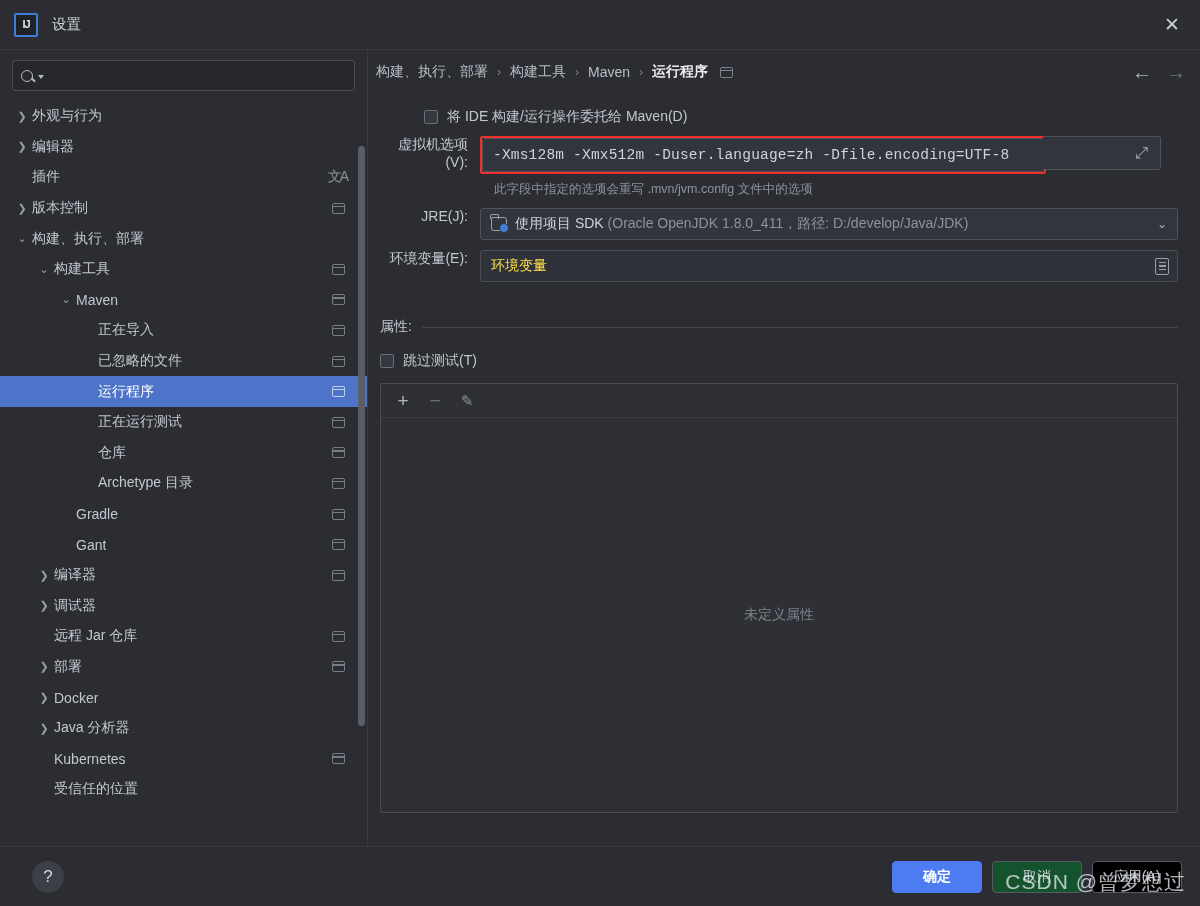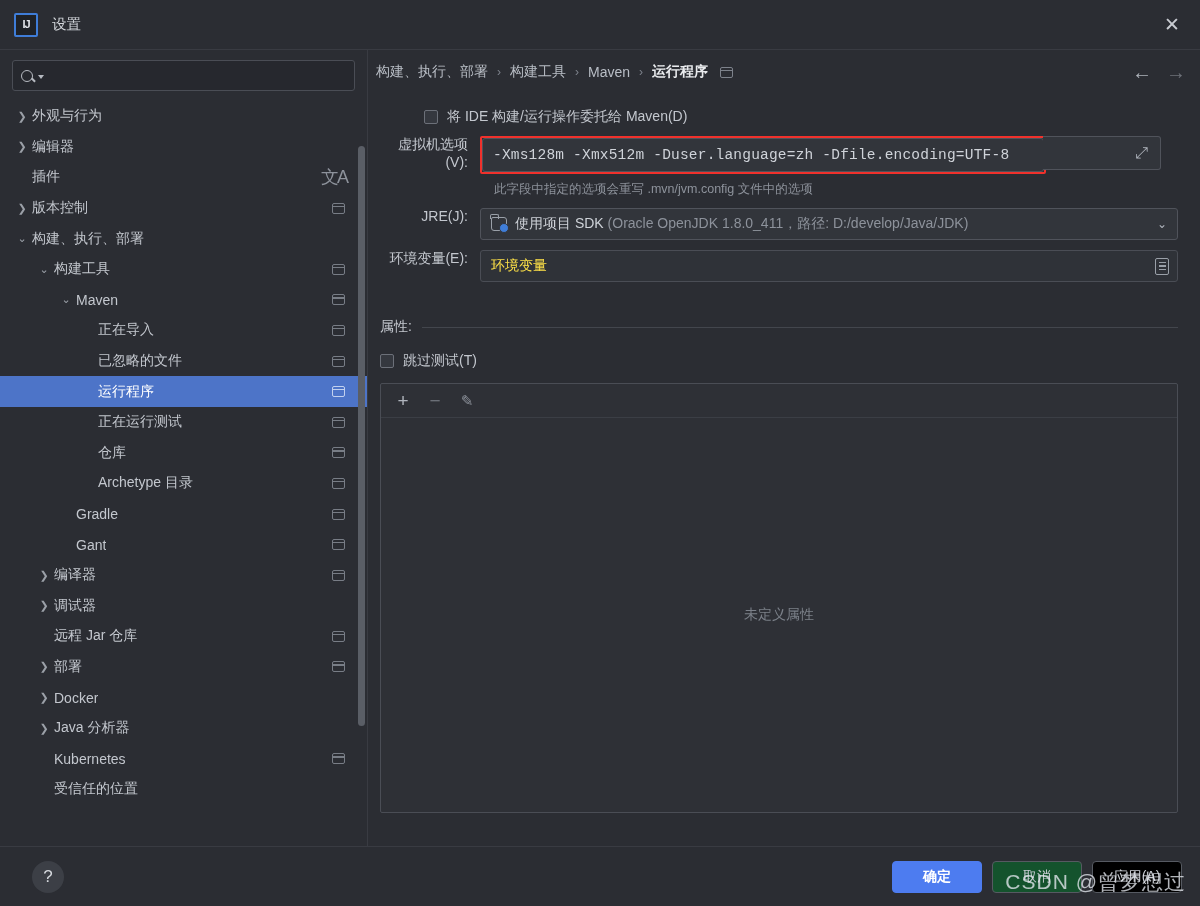--- a/index.html
+++ b/index.html
@@ -81,21 +81,21 @@
   .tree-row .badge {
     position: absolute; right: 22px; width: 13px; height: 11px;
     border: 1.3px solid #7d828b; border-radius: 2px; opacity: .95;
   }
   .tree-row .badge::before {
     content: ""; position: absolute; left: 0; right: 0; top: 2px; height: 1.3px; background: #7d828b;
   }
   .tree-row.selected .badge, .tree-row.selected .badge::before { border-color: #c9d7f2; background-color: transparent; }
   .tree-row.selected .badge::before { background: #c9d7f2; }
   .tree-row .trans-icon {
-    position: absolute; right: 20px; font-size: 18px; color: #8d929b; letter-spacing: -2px; text-align: right;
+    position: absolute; right: 20px; font-size: 14px; color: #8d929b; letter-spacing: -2px; text-align: right;
   }
   .ind-0 { padding-left: 14px; }
   .ind-1 { padding-left: 36px; }
   .ind-2 { padding-left: 58px; }
   .ind-3 { padding-left: 80px; }
   .ind-0 .label, .ind-1 .label, .ind-2 .label, .ind-3 .label { margin-left: 2px; }
   .noarrow { padding-left: 30px; }
   .noarrow.ind-1 { padding-left: 52px; }
   .noarrow.ind-2 { padding-left: 74px; }
   .noarrow.ind-3 { padding-left: 96px; }

